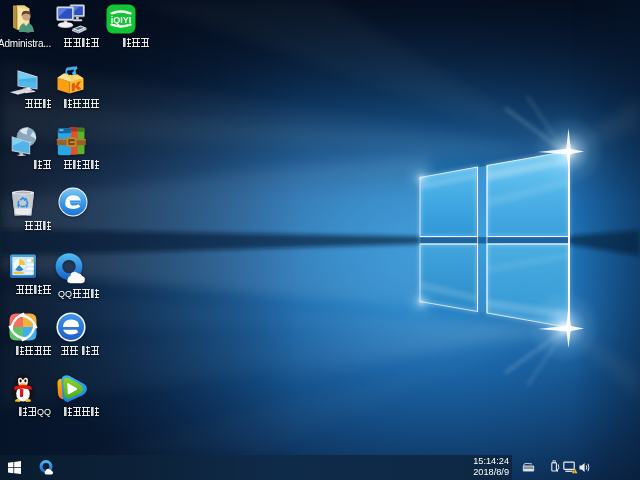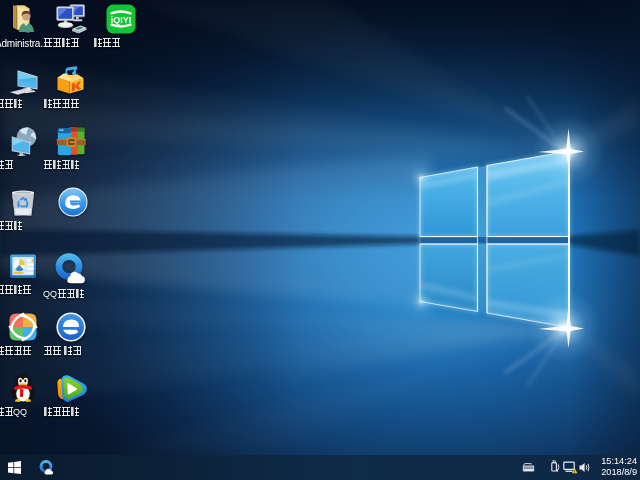--- a/index.html
+++ b/index.html
@@ -1,28 +1,28 @@
 <!DOCTYPE html>
 <html><head>
 <meta charset="utf-8">
 <style>
 html,body{margin:0;padding:0;}
 body{width:640px;height:480px;overflow:hidden;font-family:"Liberation Sans",sans-serif;background:#071527;}
 #desk{position:absolute;left:0;top:0;width:640px;height:480px;overflow:hidden;}
 #wall{position:absolute;left:0;top:0;}
-.cell{position:absolute;width:56px;text-align:left;color:#fff;font-size:9px;line-height:11px;}
+.cell{position:absolute;width:56px;text-align:right;color:#fff;font-size:9px;line-height:11px;}
 .cell .lab{margin-top:4px;filter:drop-shadow(0 1px 1px rgba(0,0,0,.9));white-space:nowrap;}
 .cell svg.ic{display:block;margin:0 auto;filter:drop-shadow(0 1px 1.5px rgba(0,0,20,.45));}
 .zh{display:inline-block;width:8px;height:9px;vertical-align:-1px;margin:0 .5px;background-repeat:no-repeat;
 background-image:linear-gradient(#fff,#fff),linear-gradient(#fff,#fff),linear-gradient(#fff,#fff),linear-gradient(#fff,#fff),linear-gradient(#fff,#fff);
 background-size:8px .9px,8px .9px,8px .9px,.9px 9px,.9px 9px;
 background-position:0 0,0 4px,0 8px,1.5px 0,5.5px 0;}
 .z2{background-size:8px .9px,6px .9px,8px .9px,.9px 9px,.9px 7px;background-position:0 0,1px 4px,0 8px,3.5px 0,6.5px 1px;}
 .z3{background-size:2.6px 9px,4px .9px,4px .9px,4px .9px,.9px 9px;background-position:0 0,4px 1px,4px 4.5px,4px 8px,5.5px 0;background-image:linear-gradient(rgba(255,255,255,.85),rgba(255,255,255,.85)),linear-gradient(#fff,#fff),linear-gradient(#fff,#fff),linear-gradient(#fff,#fff),linear-gradient(#fff,#fff);}
-#taskbar{position:absolute;left:0;top:455px;width:640px;height:25px;background:linear-gradient(90deg,#0a1b2e 0%,#0c2138 25%,#0f2b4a 55%,#0e2946 85%,#0d2742 100%);}
+#taskbar{position:absolute;left:0;top:455px;width:512px;height:25px;background:linear-gradient(90deg,#0a1b2e 0%,#0c2138 25%,#0f2b4a 55%,#0e2946 85%,#0d2742 100%);}
 .tray{position:absolute;color:#fff;}
 #clock{position:absolute;right:3px;top:1px;text-align:right;font-size:9.2px;line-height:10.8px;color:#fff;}
 </style>
 </head>
 <body>
 <div id="desk">
 <svg id="wall" width="640" height="480" viewBox="0 0 640 480">
 <defs>
 <radialGradient id="bg" cx="436" cy="252" r="438" gradientUnits="userSpaceOnUse" gradientTransform="matrix(1,0,0,0.66,0,85.68)">
 <stop offset="0" stop-color="#2b92d6"></stop>

